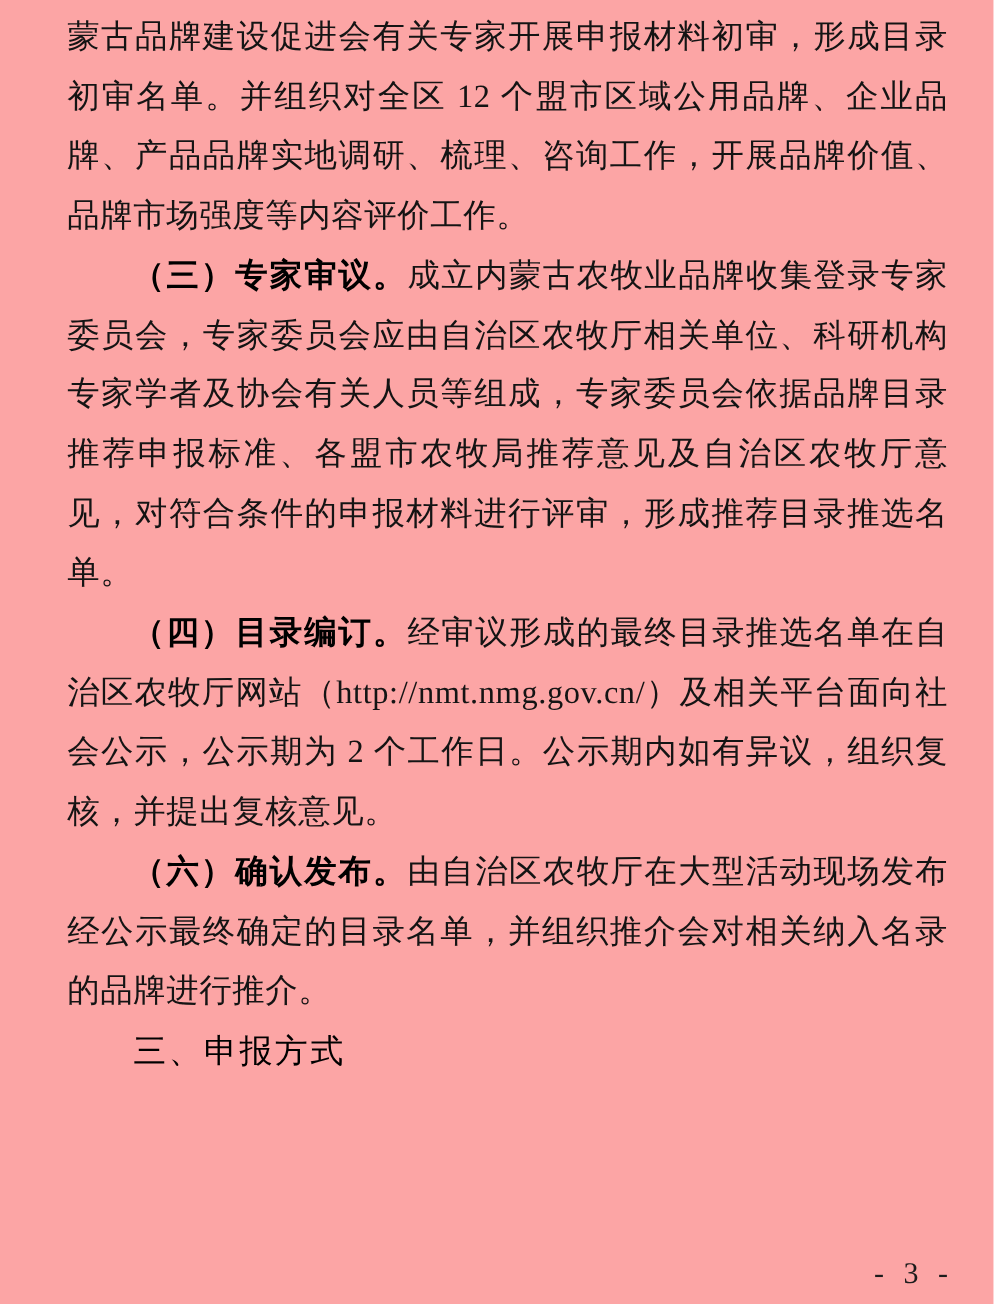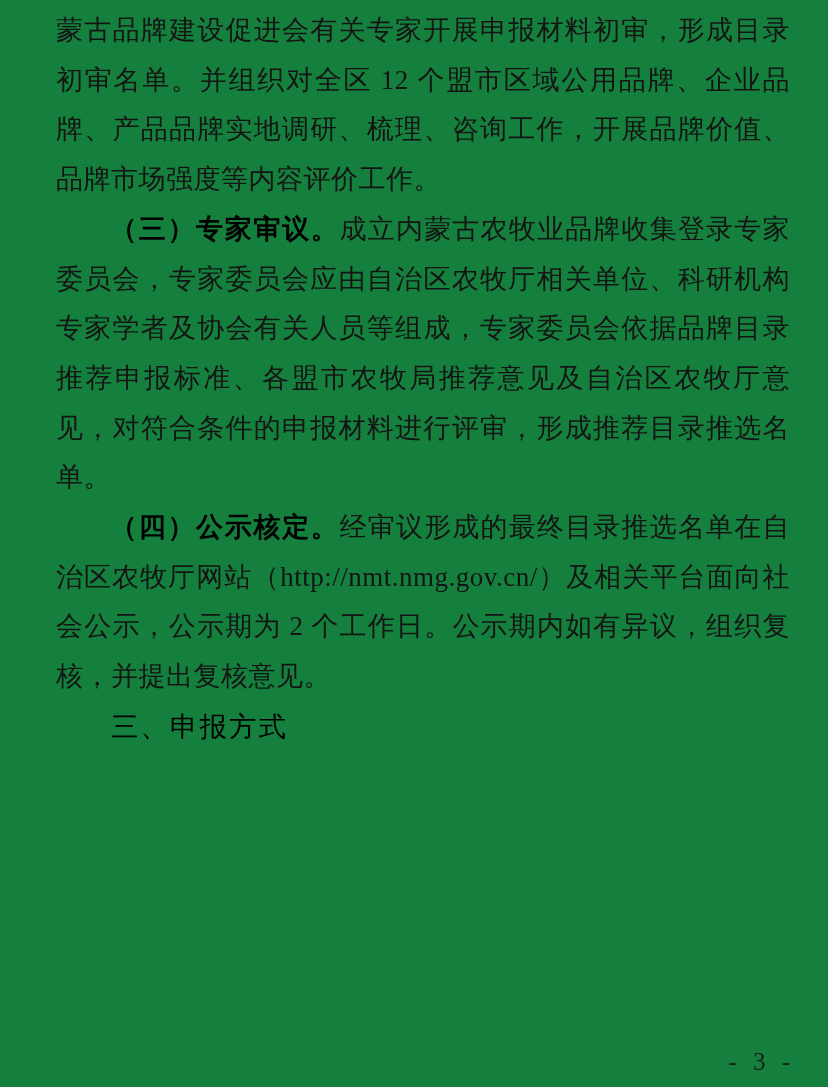--- a/index.html
+++ b/index.html
@@ -1,21 +1,21 @@
 <!DOCTYPE html>
 <html><head>
 <meta charset="utf-8">
 <style>
   * { margin: 0; padding: 0; box-sizing: border-box; }
   html, body { background: #ffffff; }
   .page {
     position: relative;
     width: 828px;
     height: 1087px;
-    background: #15803d;
+    background: #fca5a5;
     overflow: hidden;
     font-family: "Liberation Serif", "DejaVu Serif", serif;
     color: #141414;
   }
   .doc {
     position: absolute;
     left: 56px;
     top: 6px;
     width: 734px;
   }
@@ -52,17 +52,18 @@
     white-space: pre;
   }
 </style>
 </head>
 <body>
 
 <div class="page">
   <div class="doc" id="doc-body">
       <p class="para"><span>蒙古品牌建设促进会有关专家开展申报材料初审，形成目录初审名单。并组织对全区 12 个盟市区域公用品牌、企业品牌、产品品牌实地调研、梳理、咨询工作，开展品牌价值、品牌市场强度等内容评价工作。</span></p>
       <p class="para indent"><b class="lead">（三）专家审议。</b><span>成立内蒙古农牧业品牌收集登录专家委员会，专家委员会应由自治区农牧厅相关单位、科研机构专家学者及协会有关人员等组成，专家委员会依据品牌目录推荐申报标准、各盟市农牧局推荐意见及自治区农牧厅意见，对符合条件的申报材料进行评审，形成推荐目录推选名单。</span></p>
-      <p class="para indent"><b class="lead">（四）公示核定。</b><span>经审议形成的最终目录推选名单在自治区农牧厅网站（http://nmt.nmg.gov.cn/）及相关平台面向社会公示，公示期为 2 个工作日。公示期内如有异议，组织复核，并提出复核意见。</span></p>
+      <p class="para indent"><b class="lead">（四）目录编订。</b><span>经审议形成的最终目录推选名单在自治区农牧厅网站（http://nmt.nmg.gov.cn/）及相关平台面向社会公示，公示期为 2 个工作日。公示期内如有异议，组织复核，并提出复核意见。</span></p>
+      <p class="para indent"><b class="lead">（六）确认发布。</b><span>由自治区农牧厅在大型活动现场发布经公示最终确定的目录名单，并组织推介会对相关纳入名录的品牌进行推介。</span></p>
       <p class="heading"><span>三、申报方式</span></p>
     </div>
   <div class="page-number">- 3 -</div>
 </div>
 
 </body></html>

